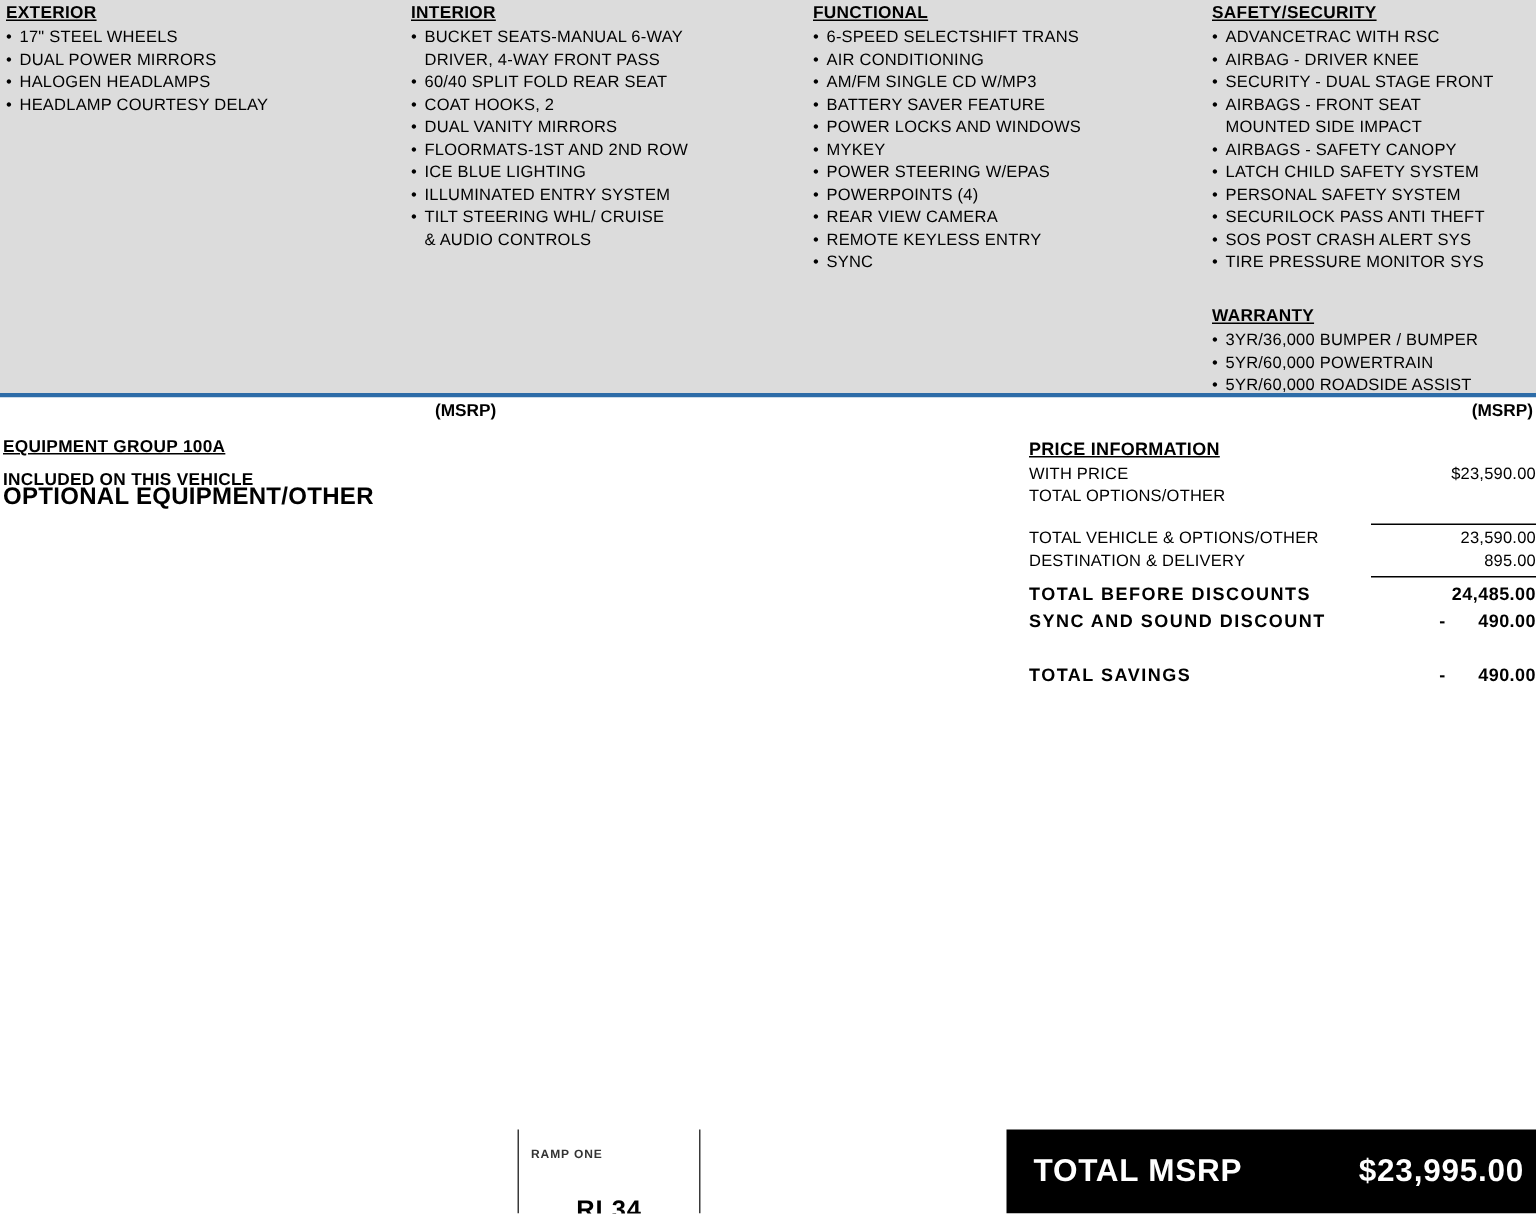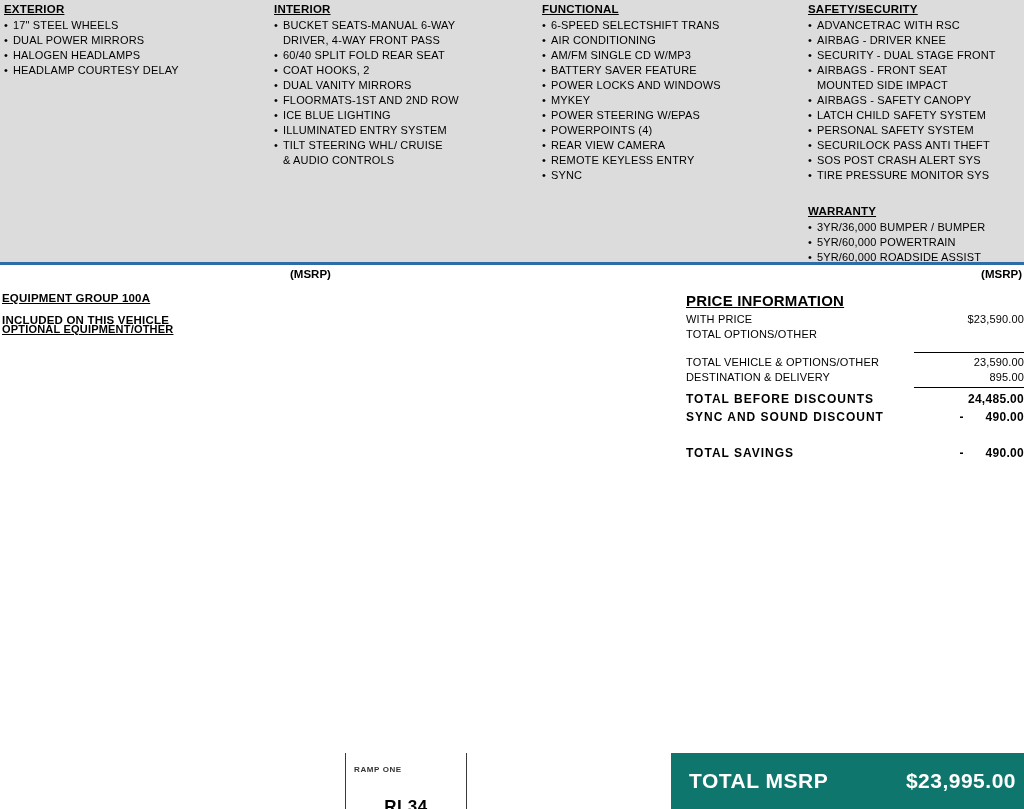--- a/index.html
+++ b/index.html
@@ -126,35 +126,34 @@
     top: 27px;
     font-size: 11.5px;
     font-weight: bold;
     text-decoration: underline;
     letter-spacing: 0.2px;
   }
   .optional-equip {
     position: absolute;
     left: 2px;
     top: 58px;
-    font-size: 11px;
-    font-weight: bold;
-    text-decoration: underline;
+    font-size: 16px;
+    font-weight: bold;
     letter-spacing: 0.2px;
   }
 
   
   .price-block {
     position: absolute;
     left: 686px;
     top: 27px;
     width: 338px;
   }
   .price-title {
-    font-size: 15px;
+    font-size: 12px;
     font-weight: bold;
     text-decoration: underline;
     letter-spacing: 0.2px;
     margin-bottom: 3px;
   }
   .price-row {
     display: flex;
     justify-content: space-between;
     font-size: 11px;
     line-height: 15px;
@@ -229,21 +228,21 @@
     font-size: 17px;
     font-weight: bold;
     letter-spacing: 0.5px;
   }
   .total-msrp-bar {
     position: absolute;
     left: 671px;
     top: 0;
     width: 353px;
     height: 56px;
-    background: #0f766e;
+    background: #000000;
     color: #ffffff;
     display: flex;
     align-items: center;
   }
   .total-msrp-label {
     font-size: 21px;
     font-weight: bold;
     letter-spacing: 0.5px;
     margin-left: 18px;
   }

